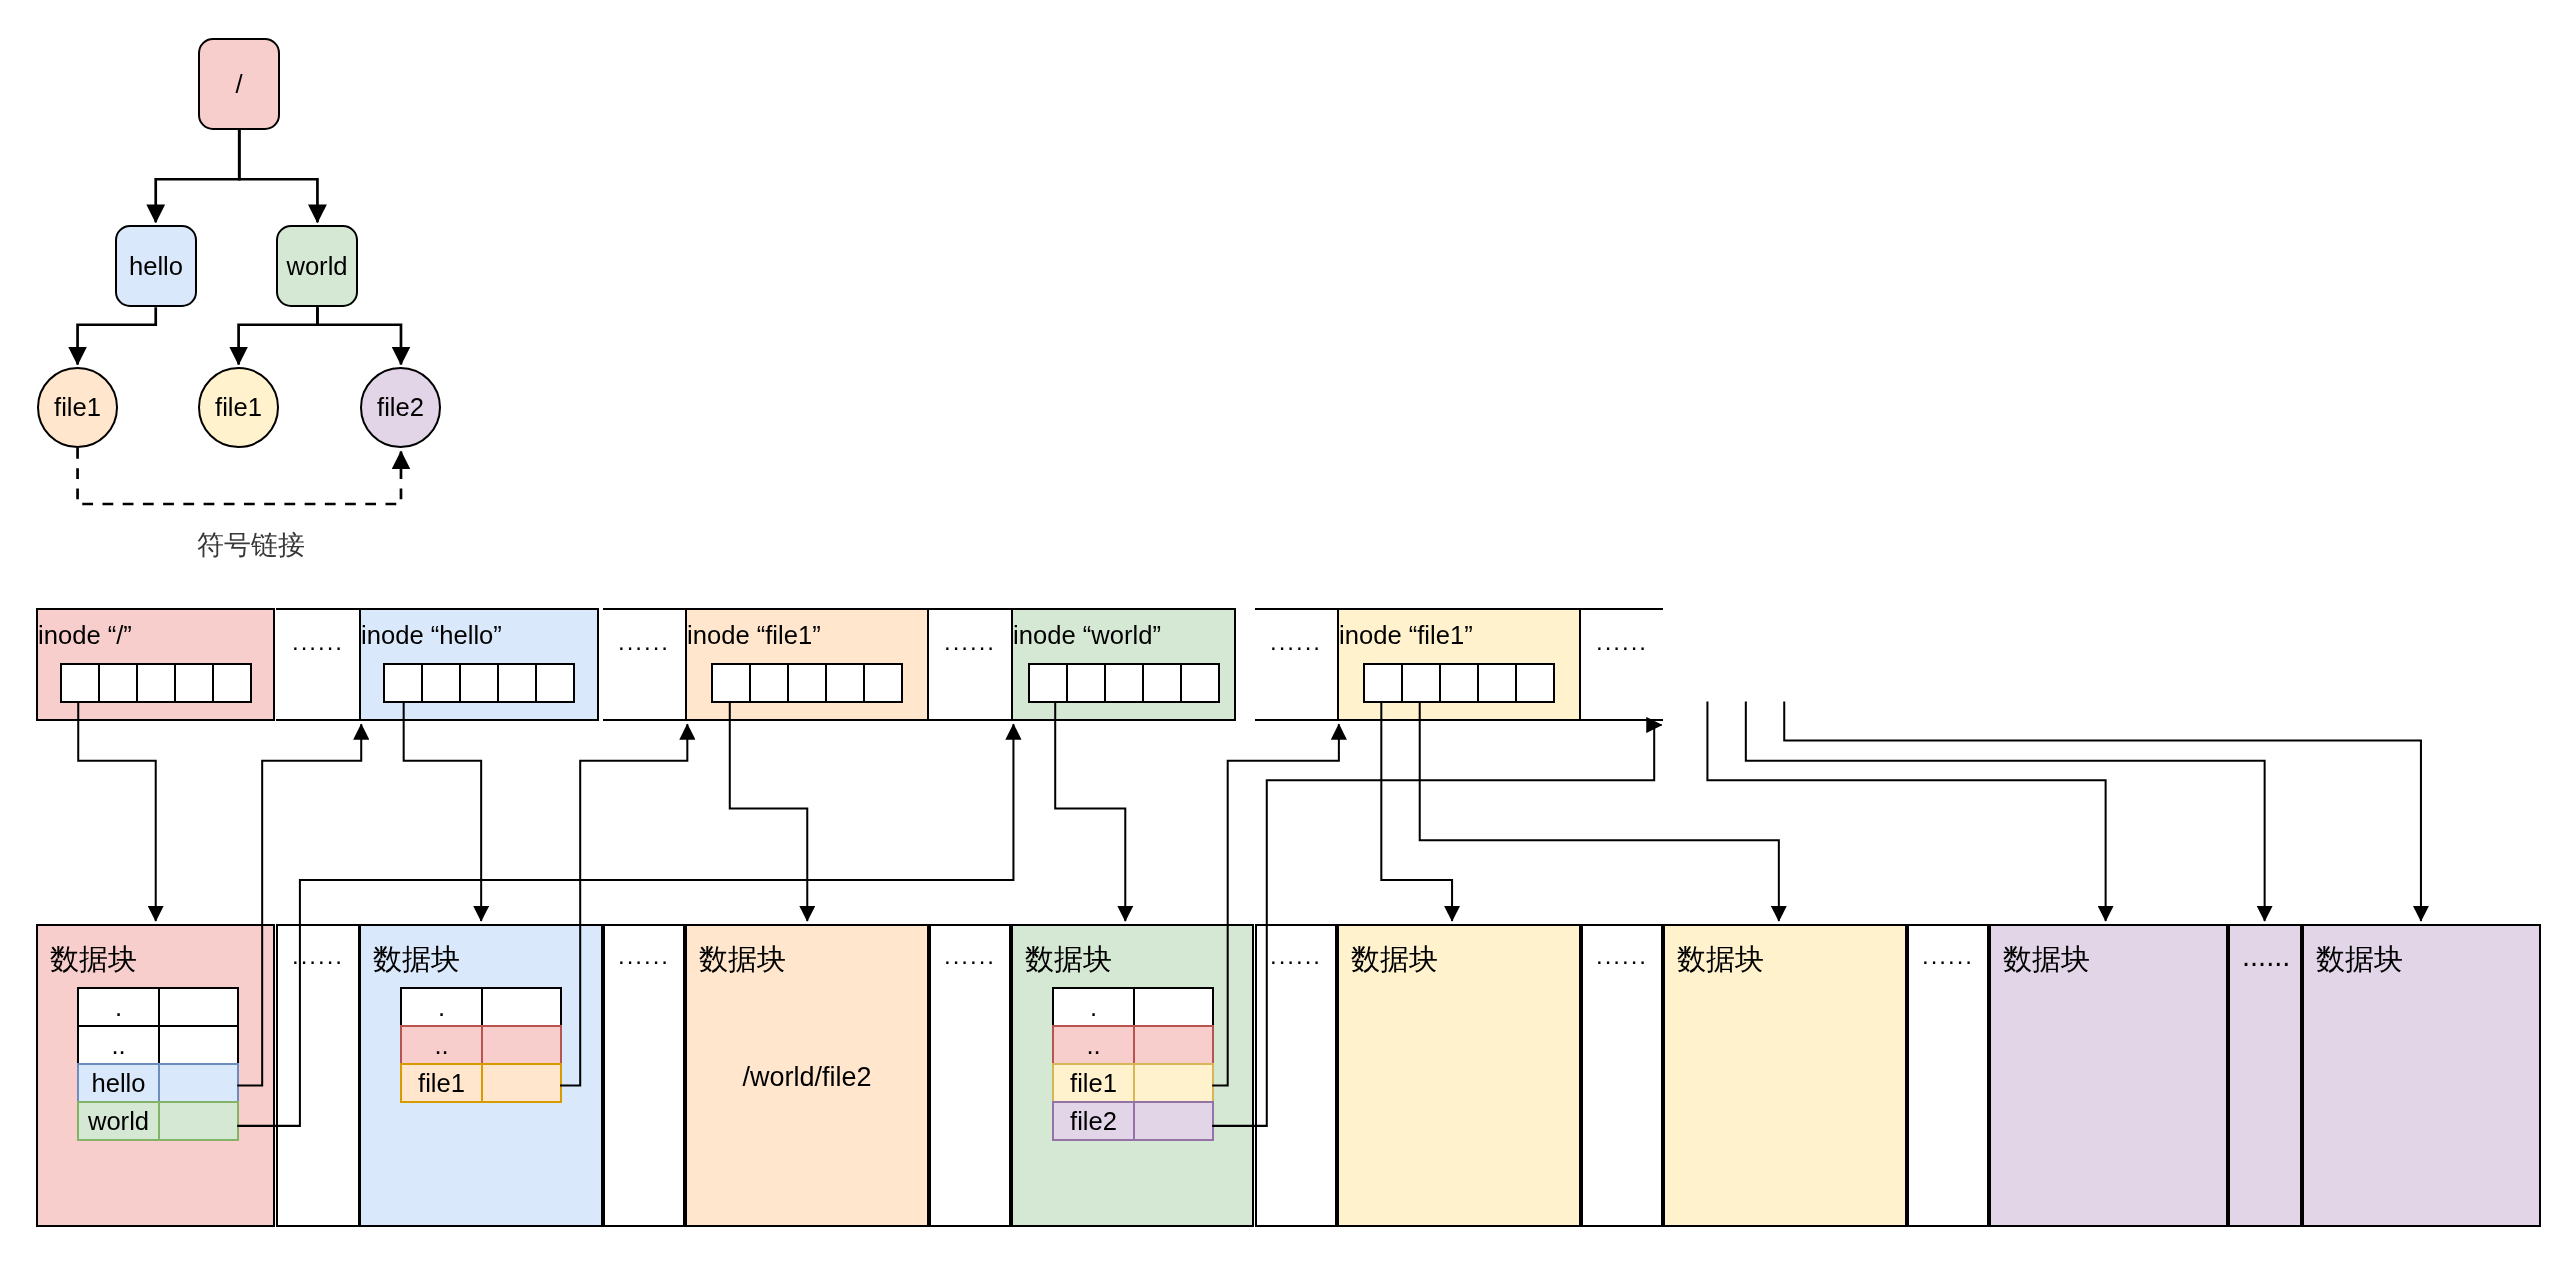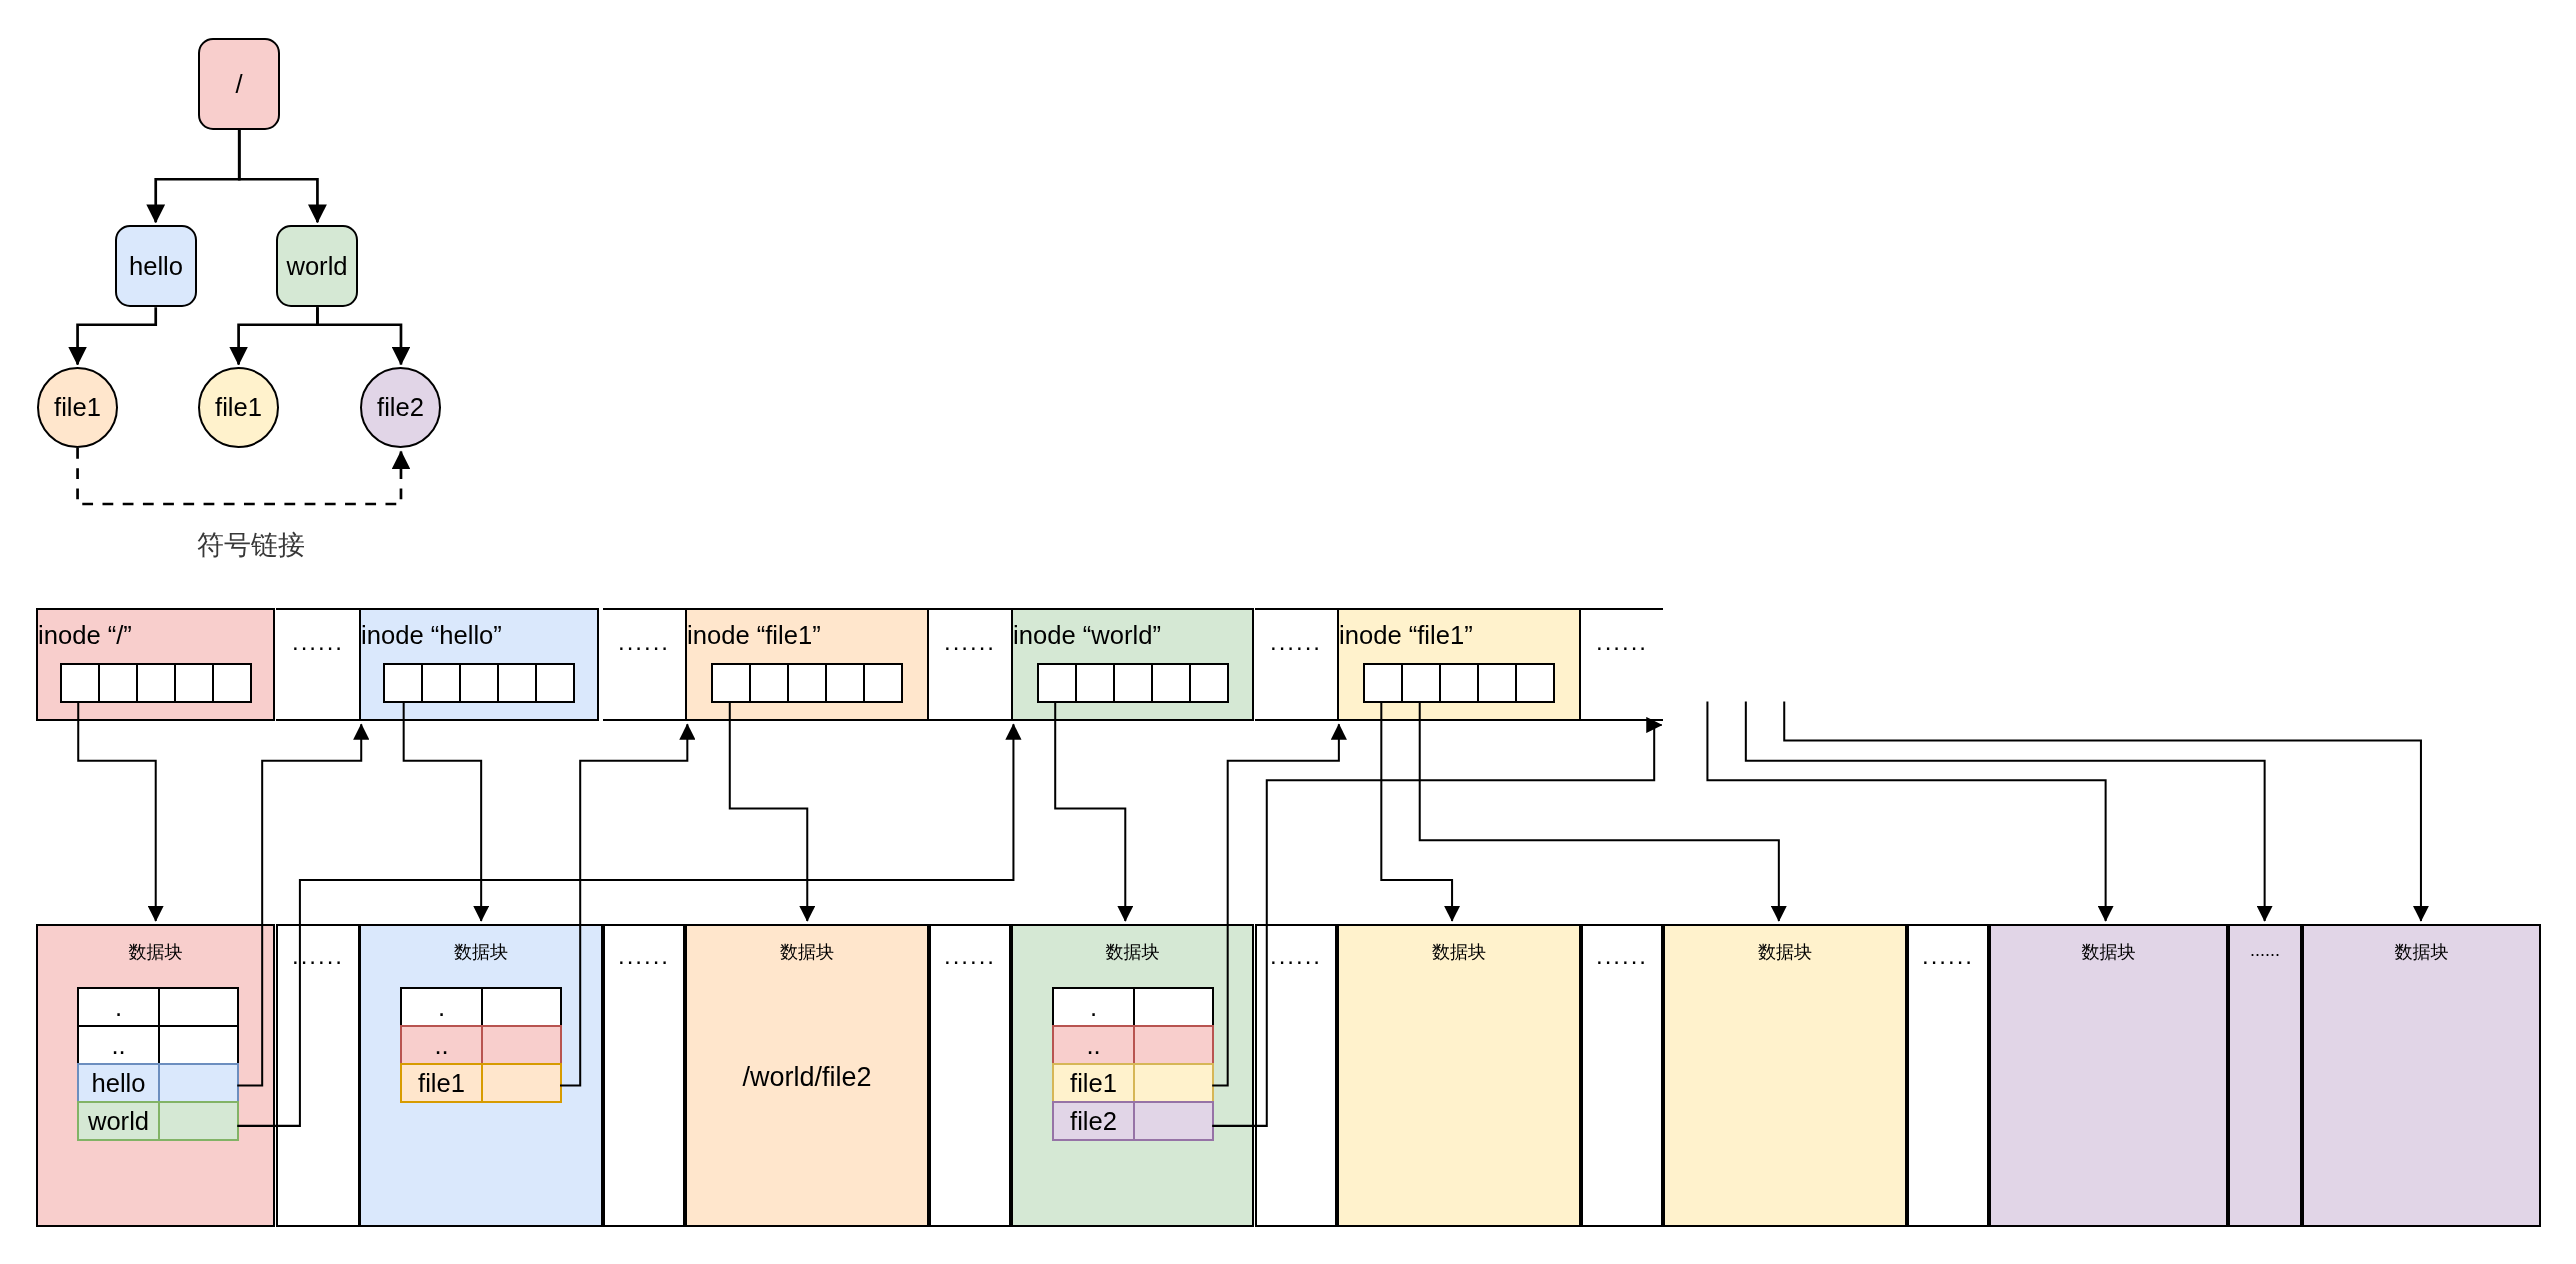--- a/index.html
+++ b/index.html
@@ -28,21 +28,21 @@
   .slots{position:absolute;top:53px;left:50%;transform:translateX(-50%);display:flex;}
   .slot{width:40px;height:40px;background:#fff;border:2px solid #000;box-sizing:border-box;}
   .slot + .slot{margin-left:-2px;}
   .igap{background:#fff;border-top:2px solid #000;border-bottom:2px solid #000;}
   .dots{position:absolute;top:16px;left:0;right:0;text-align:center;font-size:24px;
         letter-spacing:2px;white-space:nowrap;}
 
   
   .dblock{border:2px solid;}
   .dgap{background:#fff;border:2px solid #000;}
-  .dtitle{position:absolute;top:13.5px;left:0;right:0;text-align:center;font-size:18px;}
+  .dtitle{position:absolute;top:13.5px;left:0;right:0;font-size:29px;padding-left:12px;}
   .dtable{position:absolute;left:39px;top:61px;width:162px;}
   .drow{position:relative;display:flex;width:162px;height:40px;border:2px solid;
         box-sizing:border-box;margin-top:-2px;}
   .drow:first-child{margin-top:0;}
   .cell-name{width:81px;border-right:2px solid;border-color:inherit;display:flex;
         align-items:center;justify-content:center;font-size:25.6px;box-sizing:border-box;}
   .cell-ref{flex:1;}
   .r-white {background:#ffffff;border-color:#000000;}
   .r-pink  {background:#f8cecc;border-color:#b85450;}
   .r-blue  {background:#dae8fc;border-color:#6c8ebf;}
@@ -114,21 +114,21 @@
       <div class="slot"></div>
         <div class="slot"></div>
         <div class="slot"></div>
         <div class="slot"></div>
         <div class="slot"></div>
     </div>
   </div>
   <div class="abs igap" style="left:929px;top:608px;width:82px;height:113px">
     <div class="dots" style="top:17.5px">......</div>
   </div>
-  <div class="abs inode f-green" style="left:1011px;top:608px;width:243px;height:113px">
+  <div class="abs inode f-green" style="left:1011px;top:608px;width:225px;height:113px">
     <div class="inode-title">inode “world”</div>
     <div class="slots">
       <div class="slot"></div>
         <div class="slot"></div>
         <div class="slot"></div>
         <div class="slot"></div>
         <div class="slot"></div>
     </div>
   </div>
   <div class="abs igap" style="left:1255px;top:608px;width:82px;height:113px">

